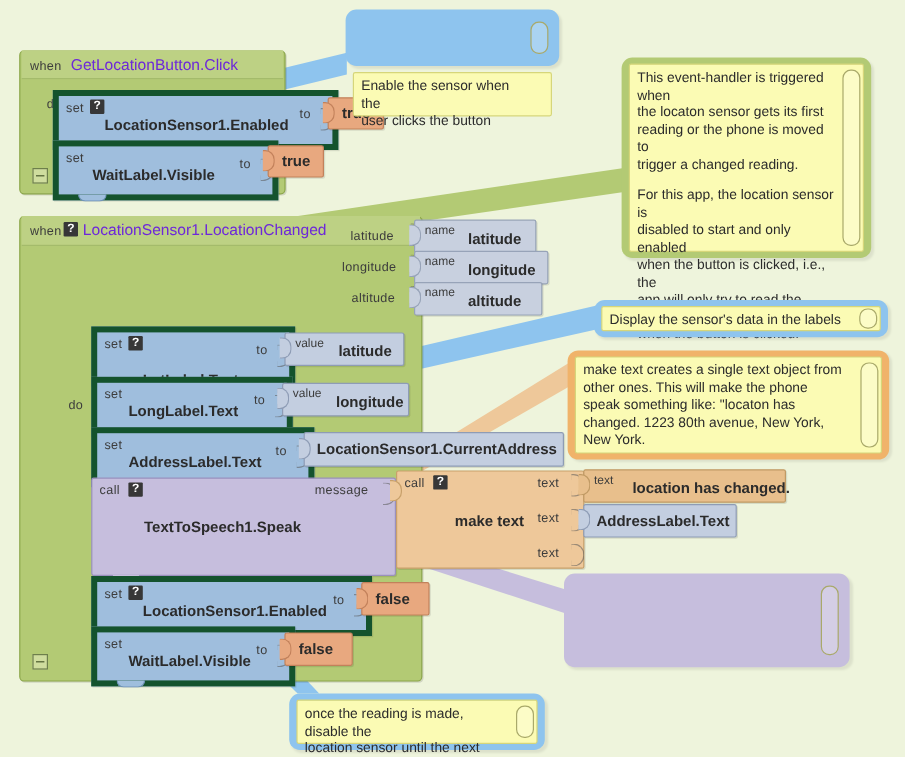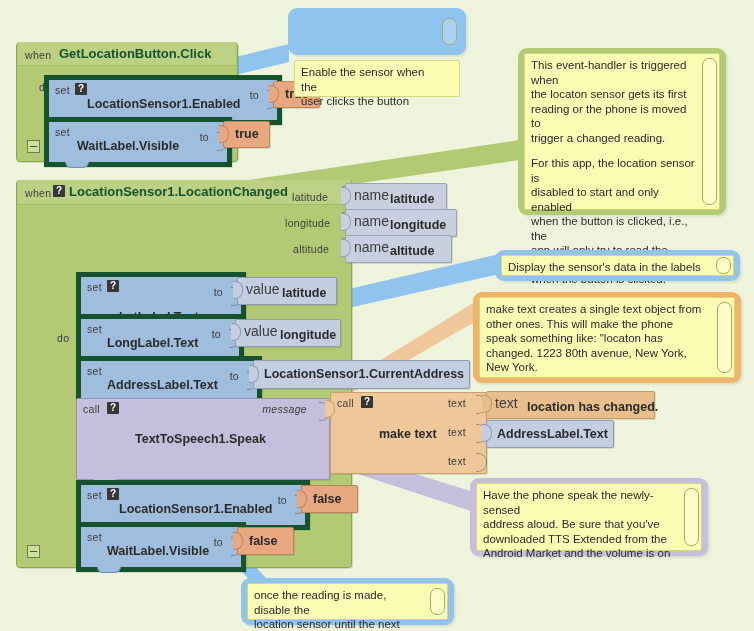--- a/index.html
+++ b/index.html
@@ -34,23 +34,23 @@
   
   .event {
     background: #b3ca74;
     border: 1px solid #8ba649;
     border-radius: 4px;
     box-shadow: 1px 1px 0 rgba(0,0,0,0.12);
     z-index: 2;
   }
   .event-title {
     position: absolute;
-    font-weight: bold;
+    font-weight: normal;
     font-size: 13px;
-    color: #14532d;
+    color: #6d28d9;
     white-space: nowrap;
   }
   .kw {
     position: absolute;
     font-size: 10.5px;
     color: #3c3c3c;
     letter-spacing: 0.3px;
     white-space: nowrap;
   }
   .qmark {
@@ -114,21 +114,21 @@
   }
   .val-label {
     position: absolute;
     font-weight: bold;
     font-size: 12.5px;
     color: #2b2b2b;
     white-space: nowrap;
   }
   .val-kw {
     position: absolute;
-    font-size: 14px;
+    font-size: 10px;
     color: #3c3c3c;
     white-space: nowrap;
     text-align: right;
   }
   .logic  { background: #e8a87f; border: 1px solid #c2815b; }
   .txtblk { background: #e8bf8c; border: 1px solid #c09a64; }
   .getter { background: #c3cee0; border: 1px solid #8e9cb5; }
   .getter2{ background: #c8d0df; border: 1px solid #97a3b8; }
   .procblk{ background: #c6bedd; border: 1px solid #9a90bd; }
   .makeblk{ background: #eec89a; border: 1px solid #c8a06a; }
@@ -341,22 +341,22 @@
   <div class="plug" style="left:249px; top:365px;">
     <i style="background:#c3cee0; border:1px solid #8e9cb5; border-left:none;"></i>
   </div>
   <div class="val getter" style="left:253px; top:360px; width:215px; height:27px;">
     <span class="val-label" style="left:10px; top:6px;">LocationSensor1.CurrentAddress</span>
   </div>
 
   <div class="abs procblk" style="left:76px; top:398px; width:252px; height:80px; border-radius:2px; box-shadow:1px 1px 0 rgba(0,0,0,0.10); z-index:3;">
     <span class="kw" style="left:6px; top:4px;">call</span>
     <span class="qmark" style="left:30px; top:3px;">?</span>
-    <span class="val-label" style="left:58px; top:33px;">TextToSpeech1.Speak</span>
-    <span class="kw" style="right:22px; top:4px;font-style:italic;">message</span>
+    <span class="val-label" style="left:43px; top:33px;">TextToSpeech1.Speak</span>
+    <span class="kw" style="right:22px; top:4px;">message</span>
     <div class="socket" style="right:-1px; top:3px;"></div>
     <div class="notch-bot" style="left:16px; top:80px; background:#c6bedd; border:1px solid #9a90bd; border-top:none; height:5px;"></div>
   </div>
 
   <div class="plug" style="left:325px; top:400px;">
     <i style="background:#eec89a; border:1px solid #c8a06a; border-left:none;"></i>
   </div>
   <div class="abs makeblk" style="left:330px; top:392px; width:155px; height:80px; border-radius:2px; box-shadow:1px 1px 0 rgba(0,0,0,0.10); z-index:4;">
     <span class="kw" style="left:6px; top:4px;">call</span>
     <span class="qmark" style="left:30px; top:3px;">?</span>
@@ -448,26 +448,20 @@
       <p>make text creates a single text object from
 other ones. This will make the phone
 speak something like: "locaton has
 changed. 1223 80th avenue, New York,
 New York.</p>
     </div>
     <div class="grip"></div>
   </div>
 
   <div class="comment c-purple" style="left:470px; top:478px; width:238px; height:78px;">
-    <div class="sheet" style="height:68px;">
-      <p>Have the phone speak the newly-sensed
-address aloud. Be sure that you've
-downloaded TTS Extended from the
-Android Market and the volume is on</p>
-    </div>
     <div class="grip"></div>
   </div>
 
   <div class="comment c-blue" style="left:241px; top:578px; width:213px; height:47px;">
     <div class="sheet" style="height:37px;">
       <p>once the reading is made, disable the
 location sensor until the next click</p>
     </div>
     <div class="grip"></div>
   </div>

